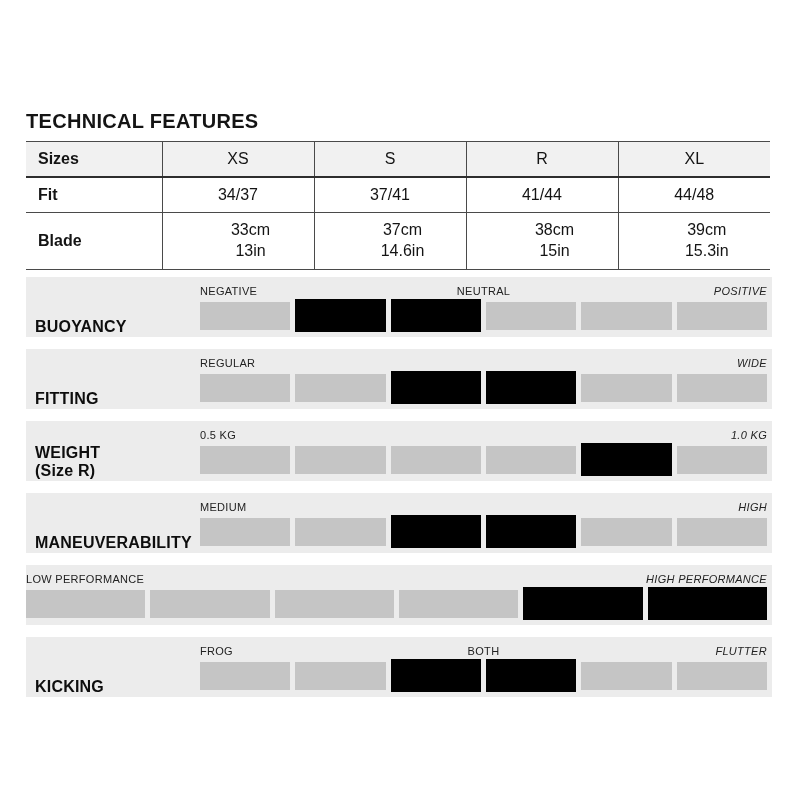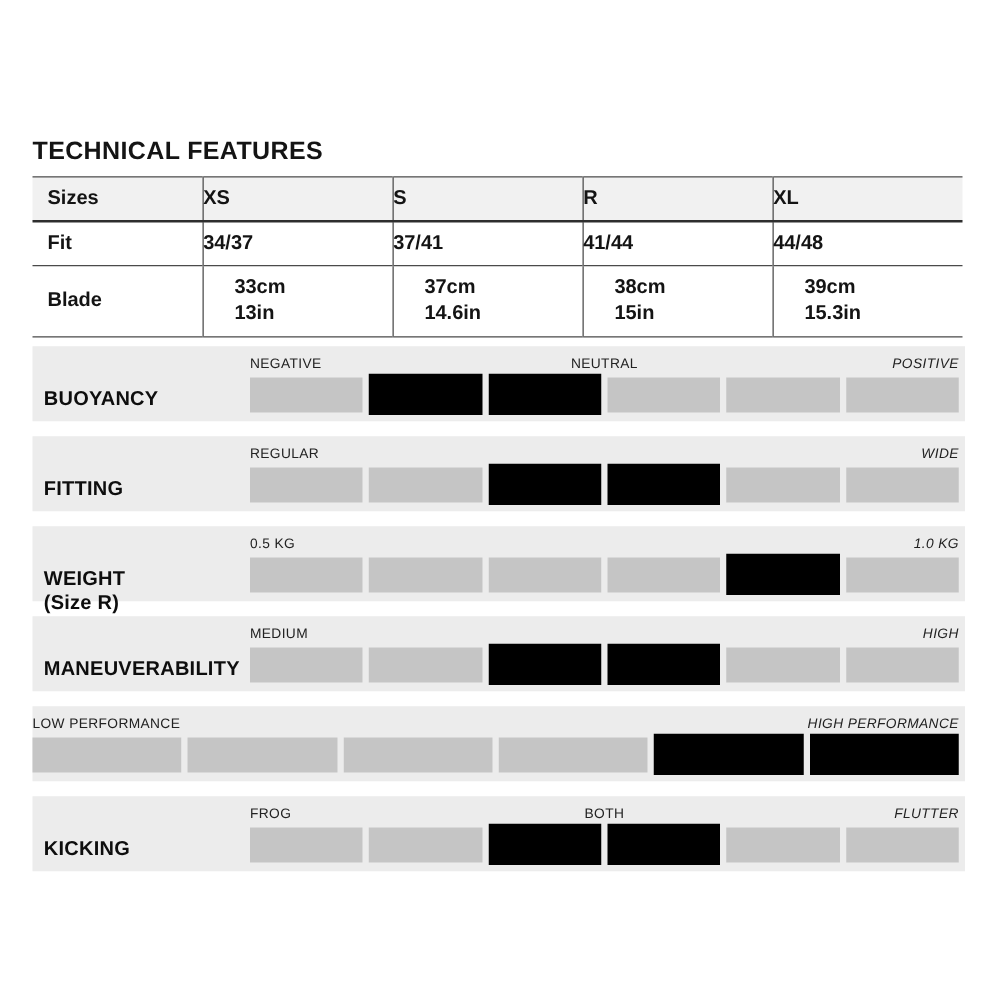--- a/index.html
+++ b/index.html
@@ -18,21 +18,21 @@
     color: var(--text, #141414);
   }
 
   
   .spec-table {
     position: absolute; left: 26px; top: 141px; width: 744px;
     border-collapse: collapse; font-size: 16px; table-layout: fixed;
   }
   .spec-table th, .spec-table td {
     border-left: 1px solid var(--table-border, #4a4a4a);
-    padding: 0; text-align: left; font-weight: 700; width: 152px;
+    padding: 0; text-align: center; font-weight: 400; width: 152px;
   }
   .spec-table th:first-child, .spec-table td:first-child {
     border-left: none; text-align: left; padding-left: 12px;
     font-weight: 700; width: 136px;
   }
   .spec-table thead tr {
     background: var(--table-header-bg, #f1f1f1);
     border-top: 1px solid var(--table-border, #4a4a4a);
     border-bottom: 2px solid #2e2e2e;
     height: 35px;
@@ -42,24 +42,23 @@
   .blade-cell-line { line-height: 1.3; padding-left: 25px; }
 
   
   .ratings {
     position: absolute; left: 26px; top: 277px; width: 746px;
     display: flex; flex-direction: column; gap: 12px;
   }
   .rating-row { height: 60px; background: var(--rating-row-bg, #ececec); display: flex; }
   .rating-label {
     flex: 0 0 174px; width: 174px; padding-left: 9px;
-    display: flex; flex-direction: column; justify-content: flex-start;
+    display: flex; flex-direction: column; justify-content: flex-end;
     font-weight: 700; font-size: 16px; line-height: 1.16; letter-spacing: 0.2px;
     color: #0e0e0e;
-    margin-top: 34px;
   }
   .rating-scale { flex: 1; padding: 7px 5px 5px 0; display: flex; flex-direction: column; }
   .scale-labels {
     position: relative; height: 14px; font-size: 11px; color: #222222;
     letter-spacing: 0.3px; white-space: nowrap;
   }
   .sl-left   { position: absolute; left: 0; top: 1px; }
   .sl-center { position: absolute; left: 50%; top: 1px; transform: translateX(-50%); }
   .sl-right  { position: absolute; right: 0; top: 1px; font-style: italic; }
   .segments { height: 33px; margin-top: 3px; display: flex; gap: 5px; align-items: center; }

